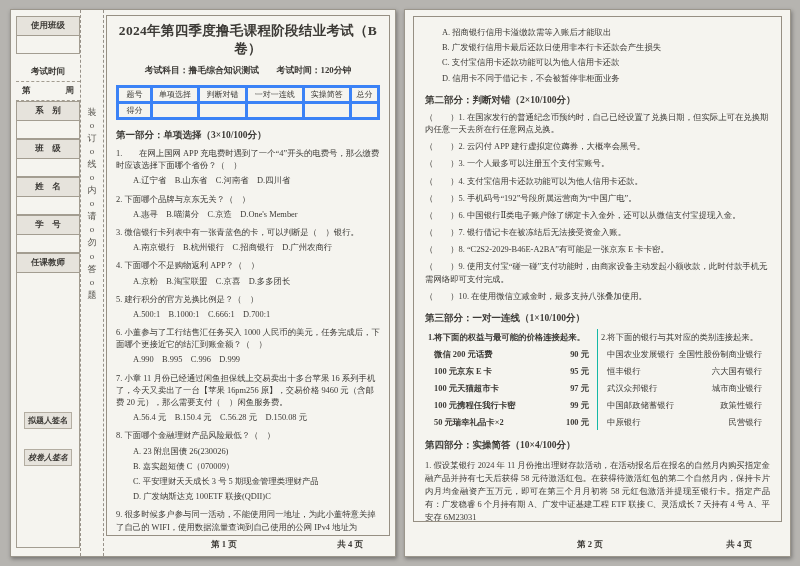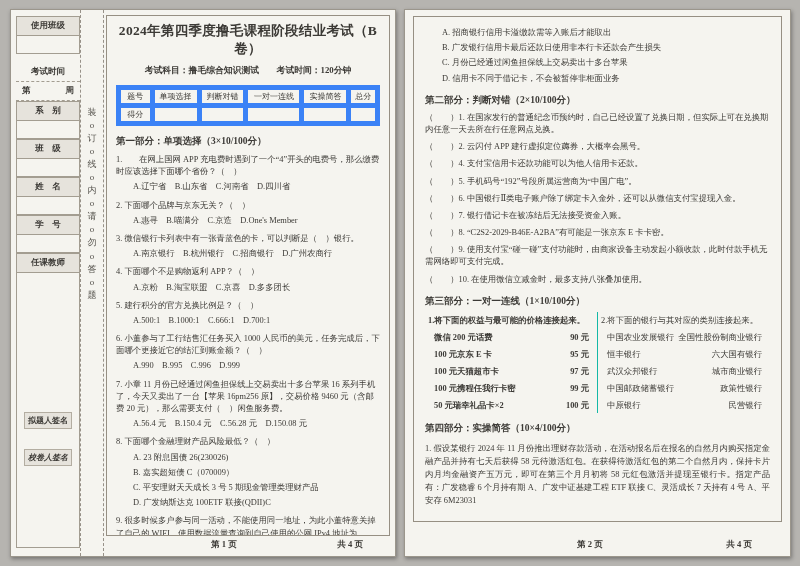--- a/index.html
+++ b/index.html
@@ -93,21 +93,21 @@
     border: 1px solid #968f83;
     padding: 7px 11px 0 11px;
     overflow: hidden;
   }
 
   .title { font-size: 13.5px; font-weight: bold; text-align: center; letter-spacing: .3px; }
   .subtitle { font-size: 8.8px; font-weight: bold; text-align: center; margin-top: 7px; }
 
   table.score { width: 100%; border-collapse: collapse; margin-top: 8px; font-size: 8px; }
   table.score td {
-    border: 5px solid #3b82f6;
+    border: 3px solid #3b82f6;
     height: 15px;
     text-align: center;
     padding: 1px 2px;
   }
   table.score td.c0 { width: 13%; }
 
   .sec-heading { font-size: 9.5px; font-weight: bold; margin-top: 9px; }
   .q { margin-top: 6px; font-size: 8.4px; line-height: 1.45; }
   .q .opt { margin-left: 17px; margin-top: 3px; }
   .tf { margin-top: 5px; font-size: 8.4px; line-height: 1.45; }
@@ -230,27 +230,28 @@
   <div class="pfoot pf-center1">第 1 页</div>
   <div class="pfoot pf-right1">共 4 页</div>
 </div>
 
 <div class="page page-2">
   <div class="frame2">
 
     <div class="q" style="margin-top:0">
       <div class="opt">A. 招商银行信用卡溢缴款需等入账后才能取出</div>
       <div class="opt">B. 广发银行信用卡最后还款日使用非本行卡还款会产生损失</div>
-      <div class="opt">C. 月份已经通过闲鱼担保线上交易卖出十多台苹果</div>
+      <div class="opt">C. 支付宝信用卡还款功能可以为他人信用卡还款</div>
       <div class="opt">D. 信用卡不同于借记卡，不会被暂停非柜面业务</div>
     </div>
 
     <div class="sec-heading">第二部分：判断对错（2×10/100分）</div>
     <div class="tf">（　　）1. 在国家发行的普通纪念币预约时，自己已经设置了兑换日期，但实际上可在兑换期内任意一天去所在行任意网点兑换。</div>
     <div class="tf">（　　）2. 云闪付 APP 建行虚拟定位薅券，大概率会黑号。</div>
+    <div class="tf">（　　）3. 一个人最多可以注册五个支付宝账号。</div>
     <div class="tf">（　　）4. 支付宝信用卡还款功能可以为他人信用卡还款。</div>
     <div class="tf">（　　）5. 手机码号“192”号段所属运营商为“中国广电”。</div>
     <div class="tf">（　　）6. 中国银行Ⅱ类电子账户除了绑定卡入金外，还可以从微信支付宝提现入金。</div>
     <div class="tf">（　　）7. 银行借记卡在被冻结后无法接受资金入账。</div>
     <div class="tf">（　　）8. “C2S2-2029-B46E-A2BA”有可能是一张京东 E 卡卡密。</div>
     <div class="tf">（　　）9. 使用支付宝“碰一碰”支付功能时，由商家设备主动发起小额收款，此时付款手机无需网络即可支付完成。</div>
     <div class="tf">（　　）10. 在使用微信立减金时，最多支持八张叠加使用。</div>
 
     <div class="sec-heading">第三部分：一对一连线（1×10/100分）</div>
     <div class="match-wrap">

